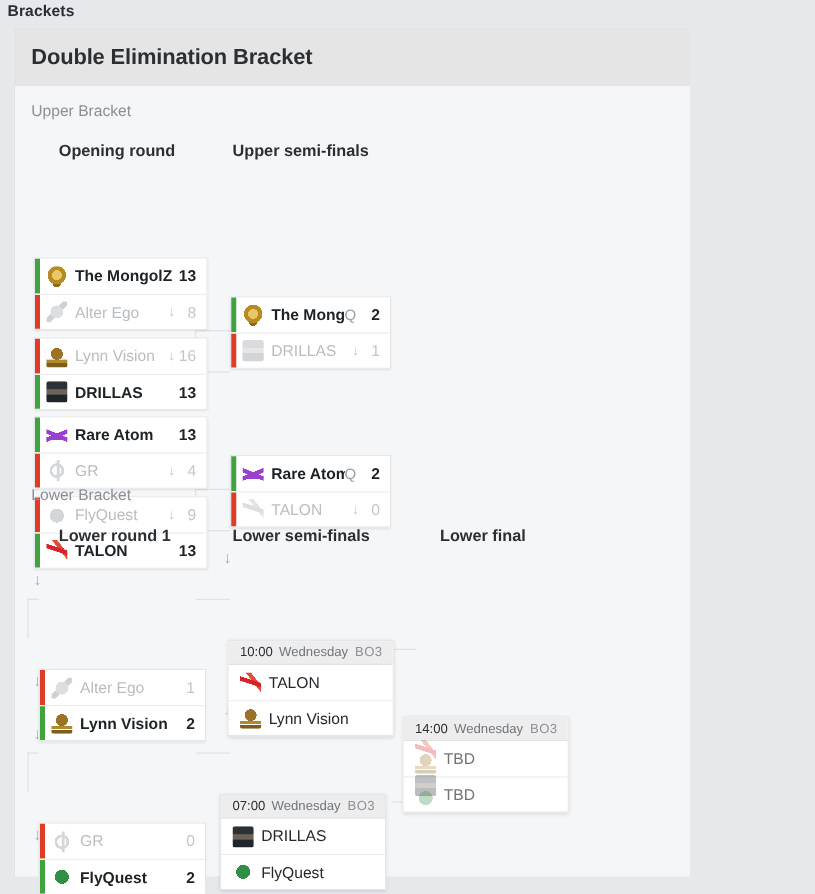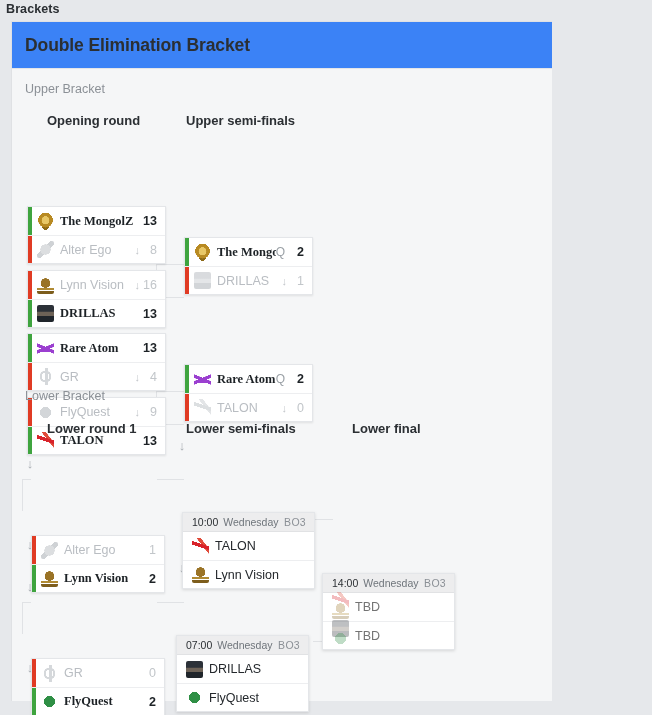--- a/index.html
+++ b/index.html
@@ -21,21 +21,21 @@
     position: absolute; left: 11px; top: 21px;
     width: 641px; height: 680px;
     background: #ffffff;
     border: 1px solid #dfe1e4;
     border-right: none;
   }
 
   .panel-header {
     position: relative; height: 47px;
     border-bottom: 1px solid #e3e5e8;
-    background: #3b82f6;
+    background: #e5e5e5;
   }
   .panel-header h1 {
     position: absolute; left: 13px; top: 13px;
     font-size: 17.5px; font-weight: bold; color: #2b2f33;
     letter-spacing: -.1px;
   }
   .collapse-btn {
     position: absolute; right: 16px; top: 17px;
     width: 16px; height: 14px; cursor: pointer;
     background: none; border: none;
@@ -85,21 +85,21 @@
   .bar.win  { background: #3fa43f; }
   .bar.lose { background: #e03b24; }
   .logo {
     width: 17px; height: 17px; margin-right: 6px; flex: 0 0 17px;
     position: relative;
   }
   .nm {
     font-size: 12.5px; color: #24282c; flex: 1 1 auto;
     white-space: nowrap; overflow: hidden;
   }
-  .row.w .nm { font-weight: bold; color: #1d2226; font-family: Liberation Serif, serif; }
+  .row.w .nm { font-weight: bold; color: #1d2226; }
   .row.l .nm { color: #b9bdc2; font-weight: normal; }
   .sc {
     font-size: 12.5px; color: #1d2226; font-weight: bold;
     flex: 0 0 auto; text-align: right; min-width: 14px;
   }
   .row.l .sc { color: #c2c6ca; font-weight: normal; }
   .qmark { font-size: 12px; color: #9aa0a6; margin-right: 5px; }
   .arrow-dn {
     font-size: 11px; color: #c2c6ca; margin-right: 3px;
   }

